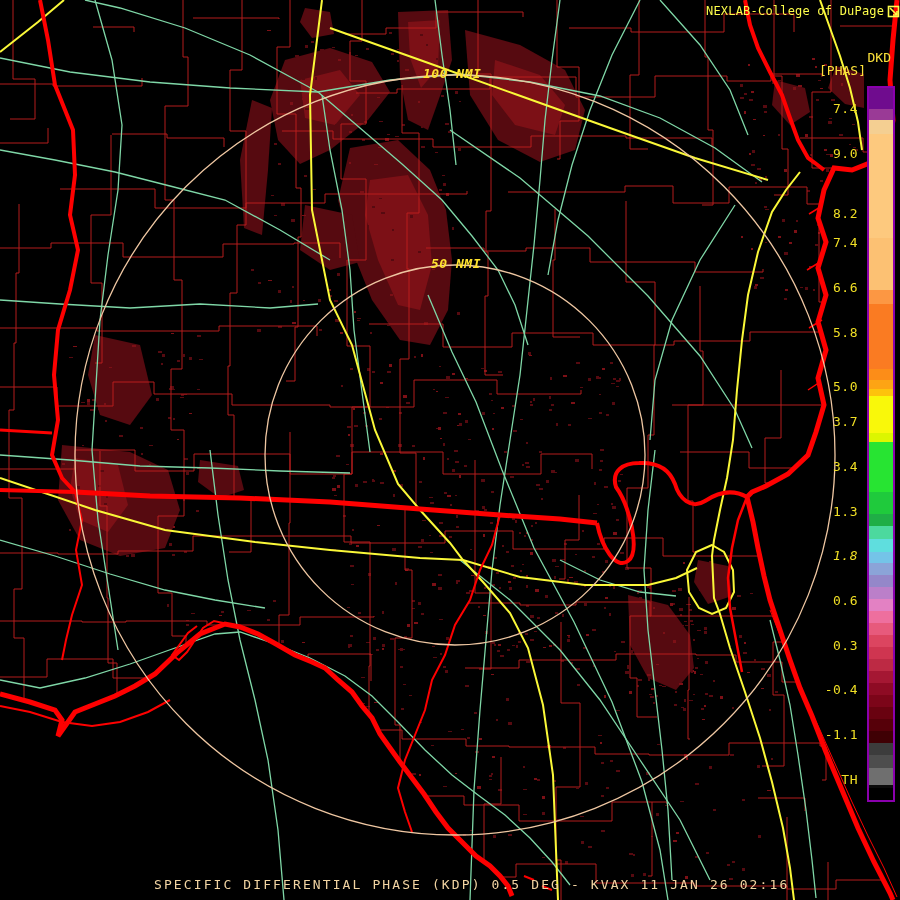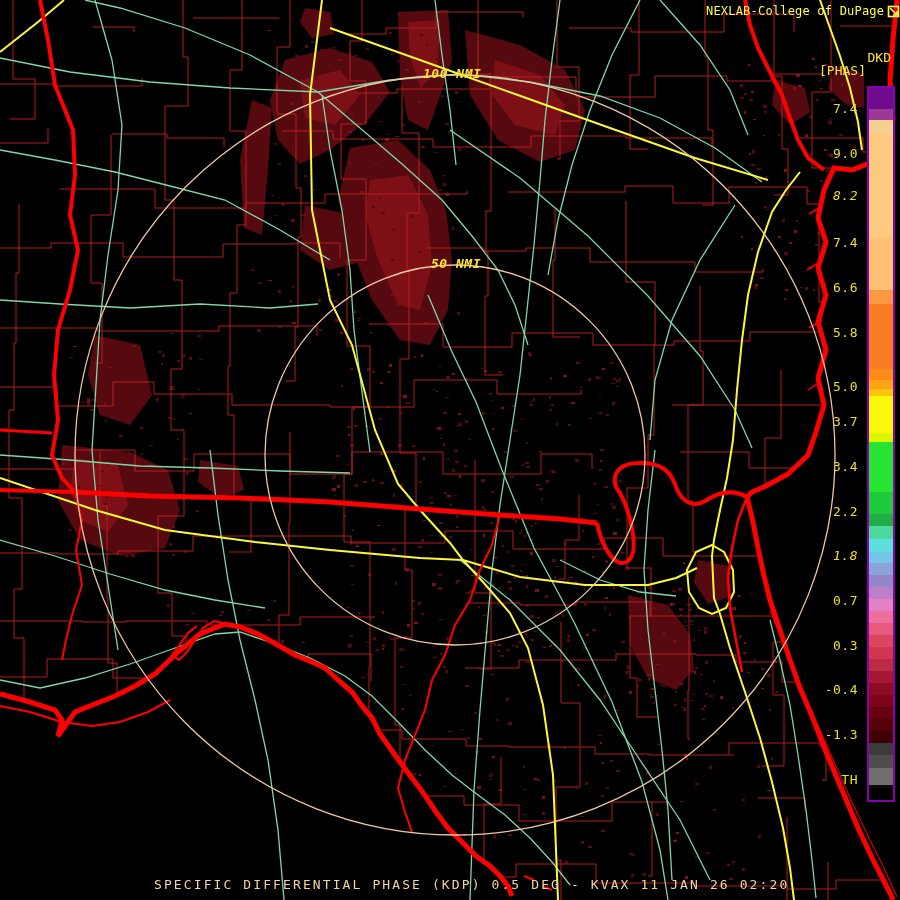--- a/index.html
+++ b/index.html
@@ -1133,41 +1133,41 @@
         <div class="cb-seg" style="height: 12px; background: rgb(63, 0, 4);"></div>
         <div class="cb-seg" style="height: 12px; background: rgb(60, 60, 60);"></div>
         <div class="cb-seg" style="height: 13px; background: rgb(77, 77, 77);"></div>
         <div class="cb-seg" style="height: 17px; background: rgb(111, 111, 111);"></div>
         <div class="cb-seg" style="height: 3px; background: rgb(11, 11, 11);"></div>
       </div>
   </div>
   <div>
       <span class="cb-tick" style="top: 101px;">7.4</span>
       <span class="cb-tick" style="top: 145.73px;">9.0</span>
-      <span class="cb-tick" style="top: 188px; font-style: italic;">8.2</span>
+      <span class="cb-tick" style="top: 206px;">8.2</span>
       <span class="cb-tick" style="top: 235.19px;">7.4</span>
       <span class="cb-tick" style="top: 279.92px;">6.6</span>
       <span class="cb-tick" style="top: 324.65px; text-align: right;">5.8</span>
       <span class="cb-tick" style="top: 379px;">5.0</span>
       <span class="cb-tick" style="top: 414.11px;">3.7</span>
       <span class="cb-tick" style="top: 458.84px;">3.4</span>
-      <span class="cb-tick" style="top: 503.57px;">2.2</span>
+      <span class="cb-tick" style="top: 503.57px;">1.3</span>
       <span class="cb-tick" style="top: 548.3px; font-style: italic;">1.8</span>
-      <span class="cb-tick" style="top: 593.03px;">0.7</span>
+      <span class="cb-tick" style="top: 593.03px;">0.6</span>
       <span class="cb-tick" style="top: 637.76px;">0.3</span>
       <span class="cb-tick" style="top: 682.49px;">-0.4</span>
-      <span class="cb-tick" style="top: 727.22px;">-1.3</span>
+      <span class="cb-tick" style="top: 727.22px;">-1.1</span>
       <span class="cb-tick" style="top: 771.95px;">TH</span>
     </div>
 
   <div class="overlay" id="brand">
     <span>NEXLAB-College of DuPage</span>
     <svg id="logo-icon" width="13" height="13" viewBox="0 0 13 13">
       <rect x="1.5" y="1.5" width="10" height="10" fill="none" stroke="#fdfd4a" stroke-width="1.6"></rect>
       <path d="M3 3 L10 10 M10 6 L10 10 L6 10" fill="none" stroke="#fdfd4a" stroke-width="1.6"></path>
     </svg>
   </div>
   <div class="overlay" id="prod-code">DKD</div>
   <div class="overlay" id="prod-tag">[PHAS]</div>
   <div class="overlay nmi" id="nmi100">100 NMI</div>
   <div class="overlay nmi" id="nmi50">50 NMI</div>
-  <div class="overlay" id="footer">SPECIFIC DIFFERENTIAL PHASE (KDP) 0.5 DEG - KVAX 11 JAN 26 02:20</div>
+  <div class="overlay" id="footer">SPECIFIC DIFFERENTIAL PHASE (KDP) 0.5 DEG - KVAX 11 JAN 26 02:16</div>
 </div>
 
 </body></html>

